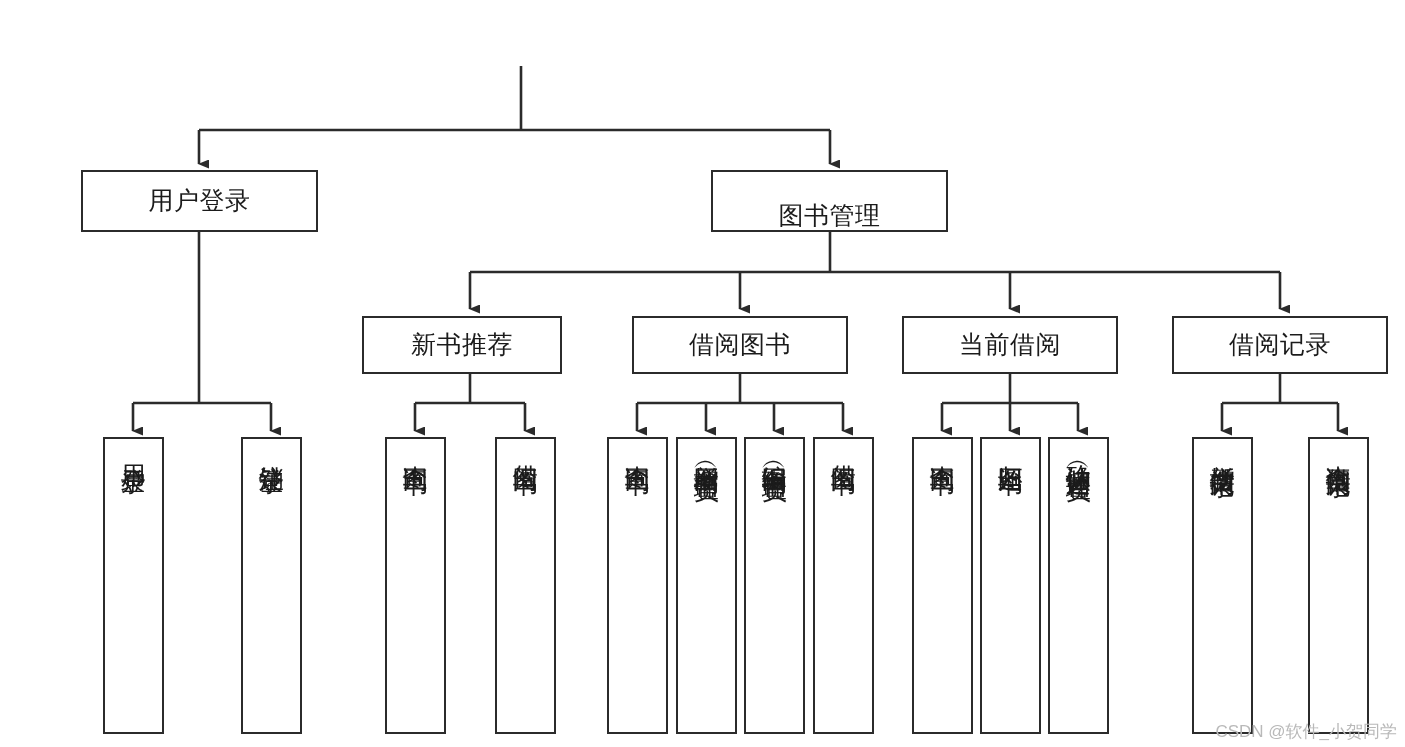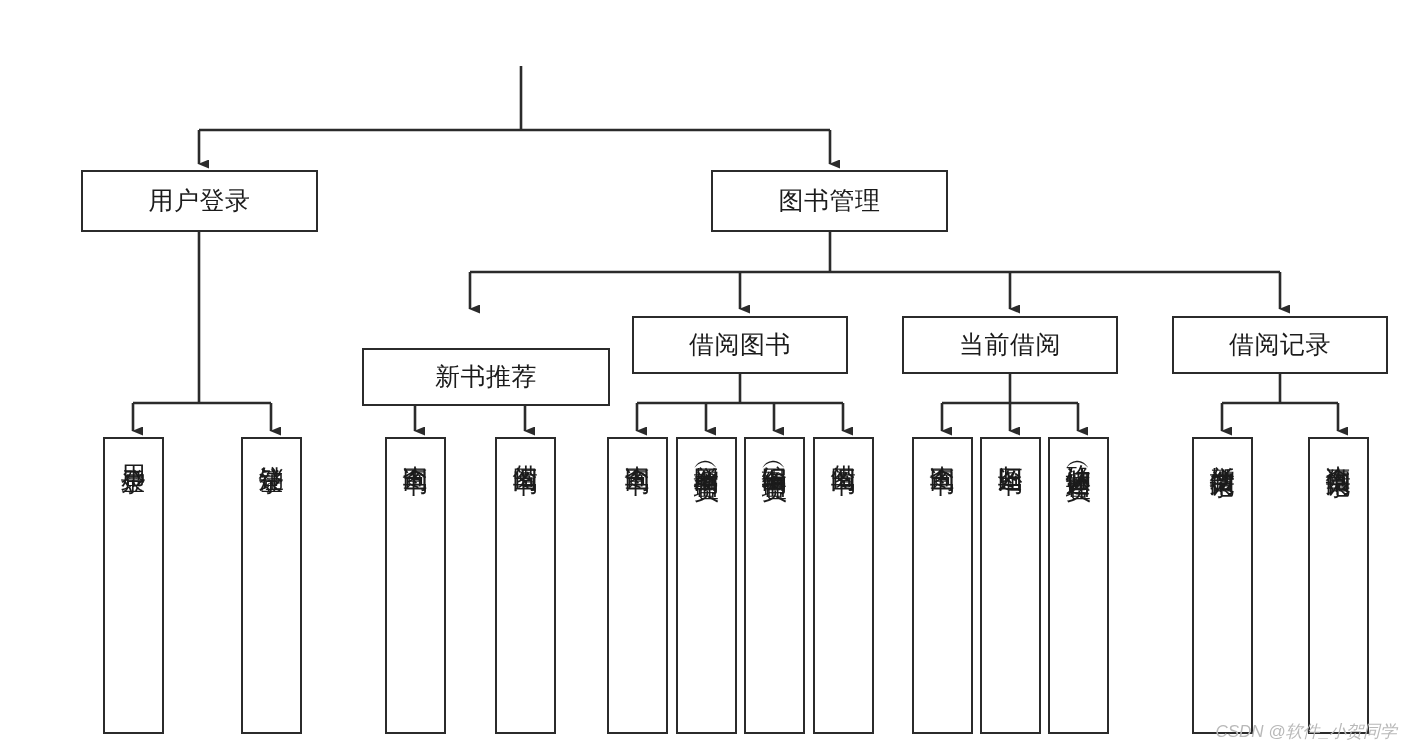--- a/index.html
+++ b/index.html
@@ -65,21 +65,20 @@
     white-space: nowrap;
   }
   .watermark {
     position: absolute;
     right: 8px;
     bottom: 4px;
     font-size: 17px;
     color: #b9b9b9;
     white-space: nowrap;
     user-select: none;
-    font-style: italic;
   }
 </style>
 </head>
 <body>
 
 <div id="diagram-root">
 
   <svg id="edge-layer" viewBox="0 0 1405 747" width="1405" height="747" xmlns="http://www.w3.org/2000/svg">
     <defs>
       <marker id="arrowhead" markerWidth="9" markerHeight="11" refX="4.5" refY="10" orient="auto" markerUnits="userSpaceOnUse">
@@ -128,25 +127,25 @@
       <path d="M1222,403 L1338,403"></path>
       <path d="M1222,403 L1222,431" marker-end="url(#arrowhead)"></path>
       <path d="M1338,403 L1338,431" marker-end="url(#arrowhead)"></path>
     </g>
   </svg>
 
 
   <div class="node horiz" style="left:81px; top:170px; width:237px; height:62px;">
     <span class="node-label">用户登录</span>
   </div>
-  <div class="node horiz" style="left:711px; top:170px; width:237px; height:62px;">
+  <div class="node horiz" style="left:711px; top:170px; width:237px; height:62px;align-items:flex-end;">
     <span class="node-label">图书管理</span>
   </div>
 
-  <div class="node horiz" style="left:362px; top:316px; width:248px; height:58px;margin-top:32px;">
+  <div class="node horiz" style="left:362px; top:316px; width:200px; height:58px;">
     <span class="node-label">新书推荐</span>
   </div>
   <div class="node horiz" style="left:632px; top:316px; width:216px; height:58px;">
     <span class="node-label">借阅图书</span>
   </div>
   <div class="node horiz" style="left:902px; top:316px; width:216px; height:58px;">
     <span class="node-label">当前借阅</span>
   </div>
   <div class="node horiz" style="left:1172px; top:316px; width:216px; height:58px;">
     <span class="node-label">借阅记录</span>

